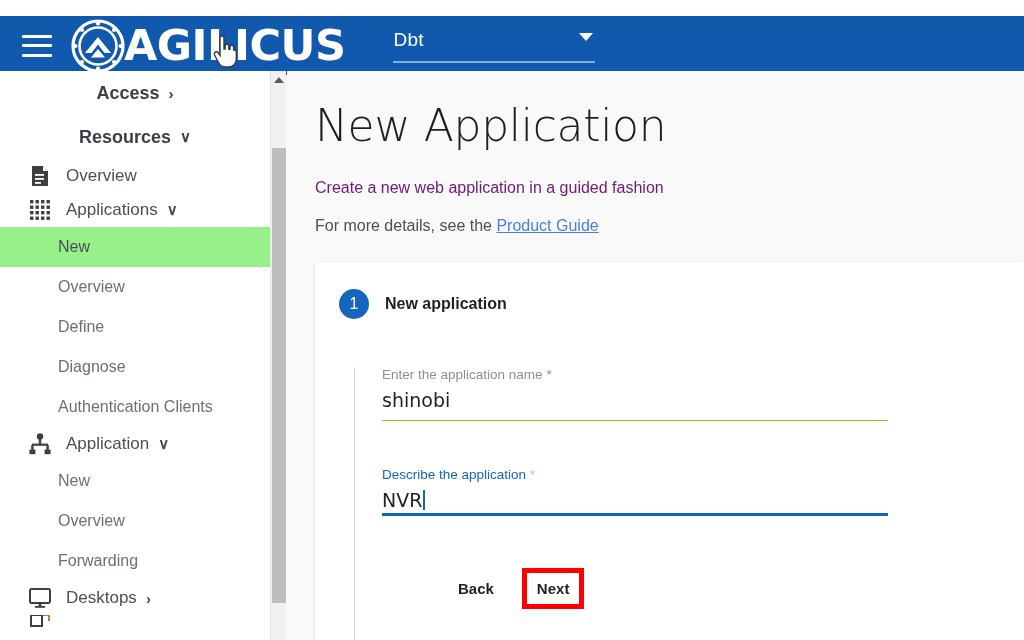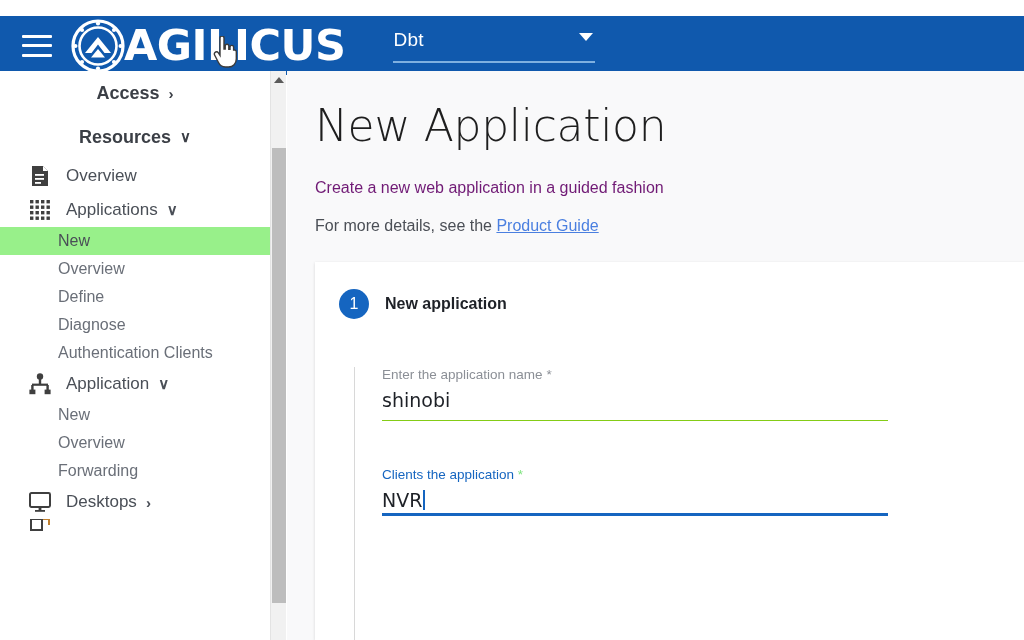--- a/index.html
+++ b/index.html
@@ -91,21 +91,21 @@
     cursor: pointer;
   }
   .nav-group .gicon {
     width: 24px; height: 24px; margin-right: 14px;
     display: inline-flex; align-items: center; justify-content: center;
     flex: 0 0 24px;
   }
   .nav-group .glabel { white-space: nowrap; }
 
   .nav-child {
-    height: 28px;
+    height: 40px;
     display: flex; align-items: center;
     padding-left: 58px;
     font-size: 16px; color: #6a6f78;
     cursor: pointer;
   }
   .nav-child.active {
     background: #98f08a;
     color: #4a4f57;
     width: 270px;
   }
@@ -418,21 +418,27 @@
 
     <div class="step-body">
 
       <div class="field" style="margin-top:48px">
         <label class="field-label"><span>Enter the application name</span> <span class="req-star">*</span></label>
         <div class="field-value" placeholder="">shinobi</div>
 
       </div>
 
       <div class="field" style="margin-top:46px">
-        <label class="field-label focused"><span>Clients the application</span> <span class="req-star green">*</span></label>
+        <label class="field-label focused"><span>Describe the application</span> <span class="req-star green">*</span></label>
         <div class="field-value focused" placeholder=""><span>NVR</span><span class="caret"></span></div>
 
       </div>
 
+      <div class="btn-row">
+        <button class="btn">Back</button>
+        <div class="next-highlight">
+          <button class="btn" style="padding:0">Next</button>
+        </div>
+      </div>
 
     </div>
   </div>
 </div>
 
 </body></html>

